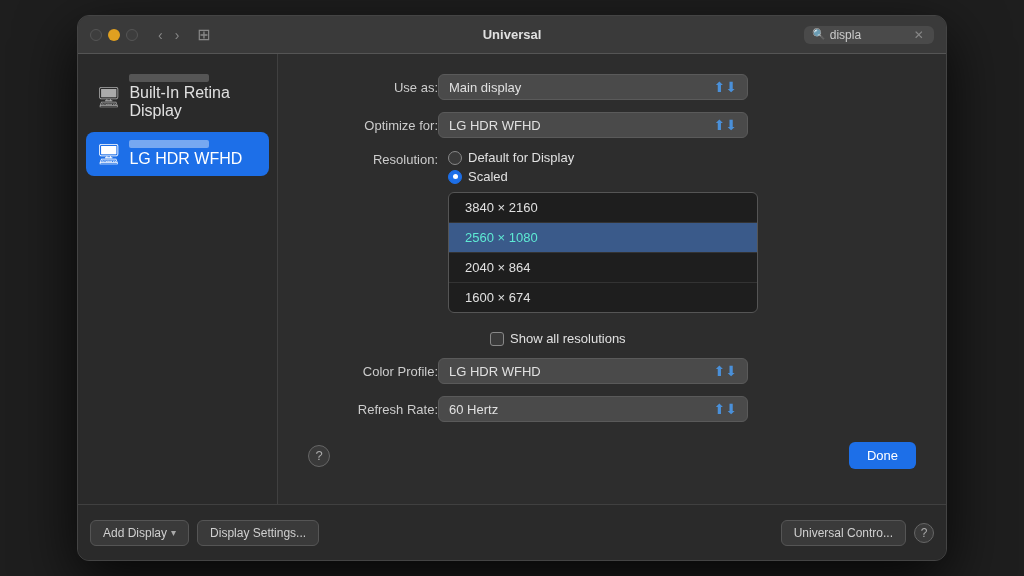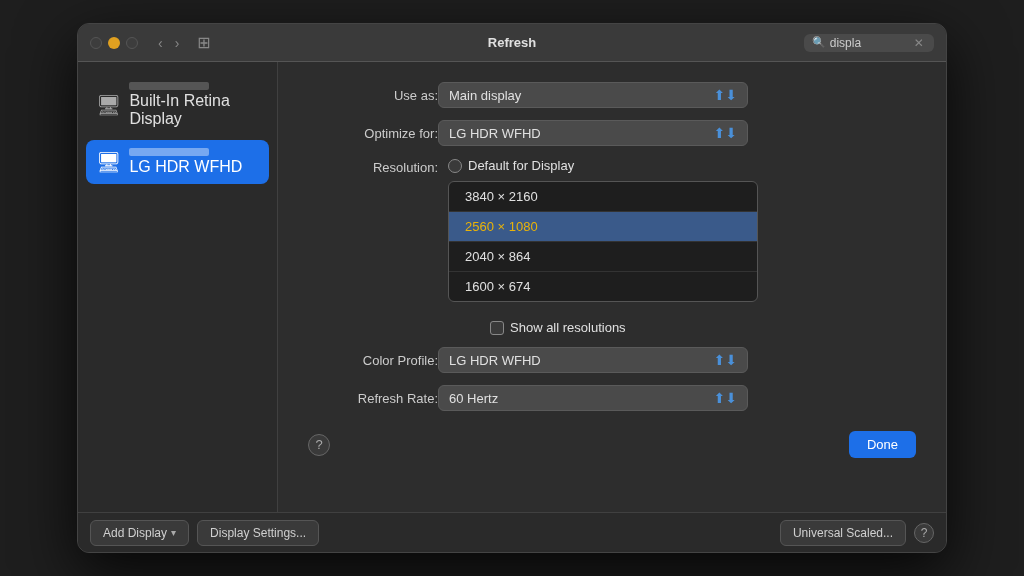--- a/index.html
+++ b/index.html
@@ -279,21 +279,21 @@
       font-size: 13px;
       color: #e0e0e0;
       cursor: pointer;
       border-bottom: 1px solid #333;
     }
     .res-item:last-child {
       border-bottom: none;
     }
     .res-item.selected {
       background: #3a5a8a;
-      color: #eab308;
+      color: #5eead4;
     }
 
     
     .resolution-grid-wrapper {
       position: relative;
       width: 310px;
     }
 
     
     .show-all-row {
@@ -309,21 +309,21 @@
       height: 14px;
       border: 1px solid #888;
       border-radius: 3px;
       background: #3a3a3a;
     }
 
     
     .bottom-bar {
       background: #2a2a2a;
       border-top: 1px solid #404040;
-      height: 40px;
+      height: 56px;
       display: flex;
       align-items: center;
       padding: 0 12px;
       gap: 8px;
     }
 
     .bottom-btn {
       background: #3a3a3a;
       border: 1px solid #555;
       border-radius: 6px;
@@ -419,21 +419,21 @@
     <div class="traffic-lights">
       <div class="traffic-light tl-close"></div>
       <div class="traffic-light tl-minimize"></div>
       <div class="traffic-light tl-maximize"></div>
     </div>
     <div class="nav-arrows">
       <button class="nav-btn">‹</button>
       <button class="nav-btn">›</button>
     </div>
     <span class="grid-icon">⊞</span>
-    <div class="title">Refresh</div>
+    <div class="title">Universal</div>
     <div class="search-bar">
       <span class="search-icon-char">🔍</span>
       <input class="search-input" type="text" value="displa" style="">
       <span class="search-clear">✕</span>
     </div>
   </div>
 
   <div style="display:flex; flex-direction:column;">
     <div class="main-content">
 
@@ -473,20 +473,24 @@
             <span class="dropdown-arrow">⬆⬇</span>
           </div>
         </div>
 
         <div class="resolution-section">
           <span class="resolution-label">Resolution:</span>
           <div class="resolution-options">
             <div class="radio-option">
               <div class="radio-btn"></div>
               <span class="radio-label">Default for Display</span>
+            </div>
+            <div class="radio-option">
+              <div class="radio-btn selected"></div>
+              <span class="radio-label">Scaled</span>
             </div>
 
             <div class="resolution-grid-wrapper">
               <div class="resolution-grid">
                 <div class="res-item">3840 × 2160</div>
                 <div class="res-item selected">2560 × 1080</div>
                 <div class="res-item">2040 × 864</div>
                 <div class="res-item">1600 × 674</div>
               </div>
             </div>
@@ -524,20 +528,20 @@
     <div class="bottom-bar">
       <button class="bottom-btn">
         <span>Add Display</span>
         <span class="bottom-btn-arrow">▾</span>
       </button>
       <button class="bottom-btn">
         <span>Display Settings...</span>
       </button>
       <div class="spacer"></div>
       <button class="universal-btn">
-        <span>Universal Scaled...</span>
+        <span>Universal Contro...</span>
       </button>
       <div class="help-btn">
         <span>?</span>
       </div>
     </div>
   </div>
 </div>
 
 </body></html>

